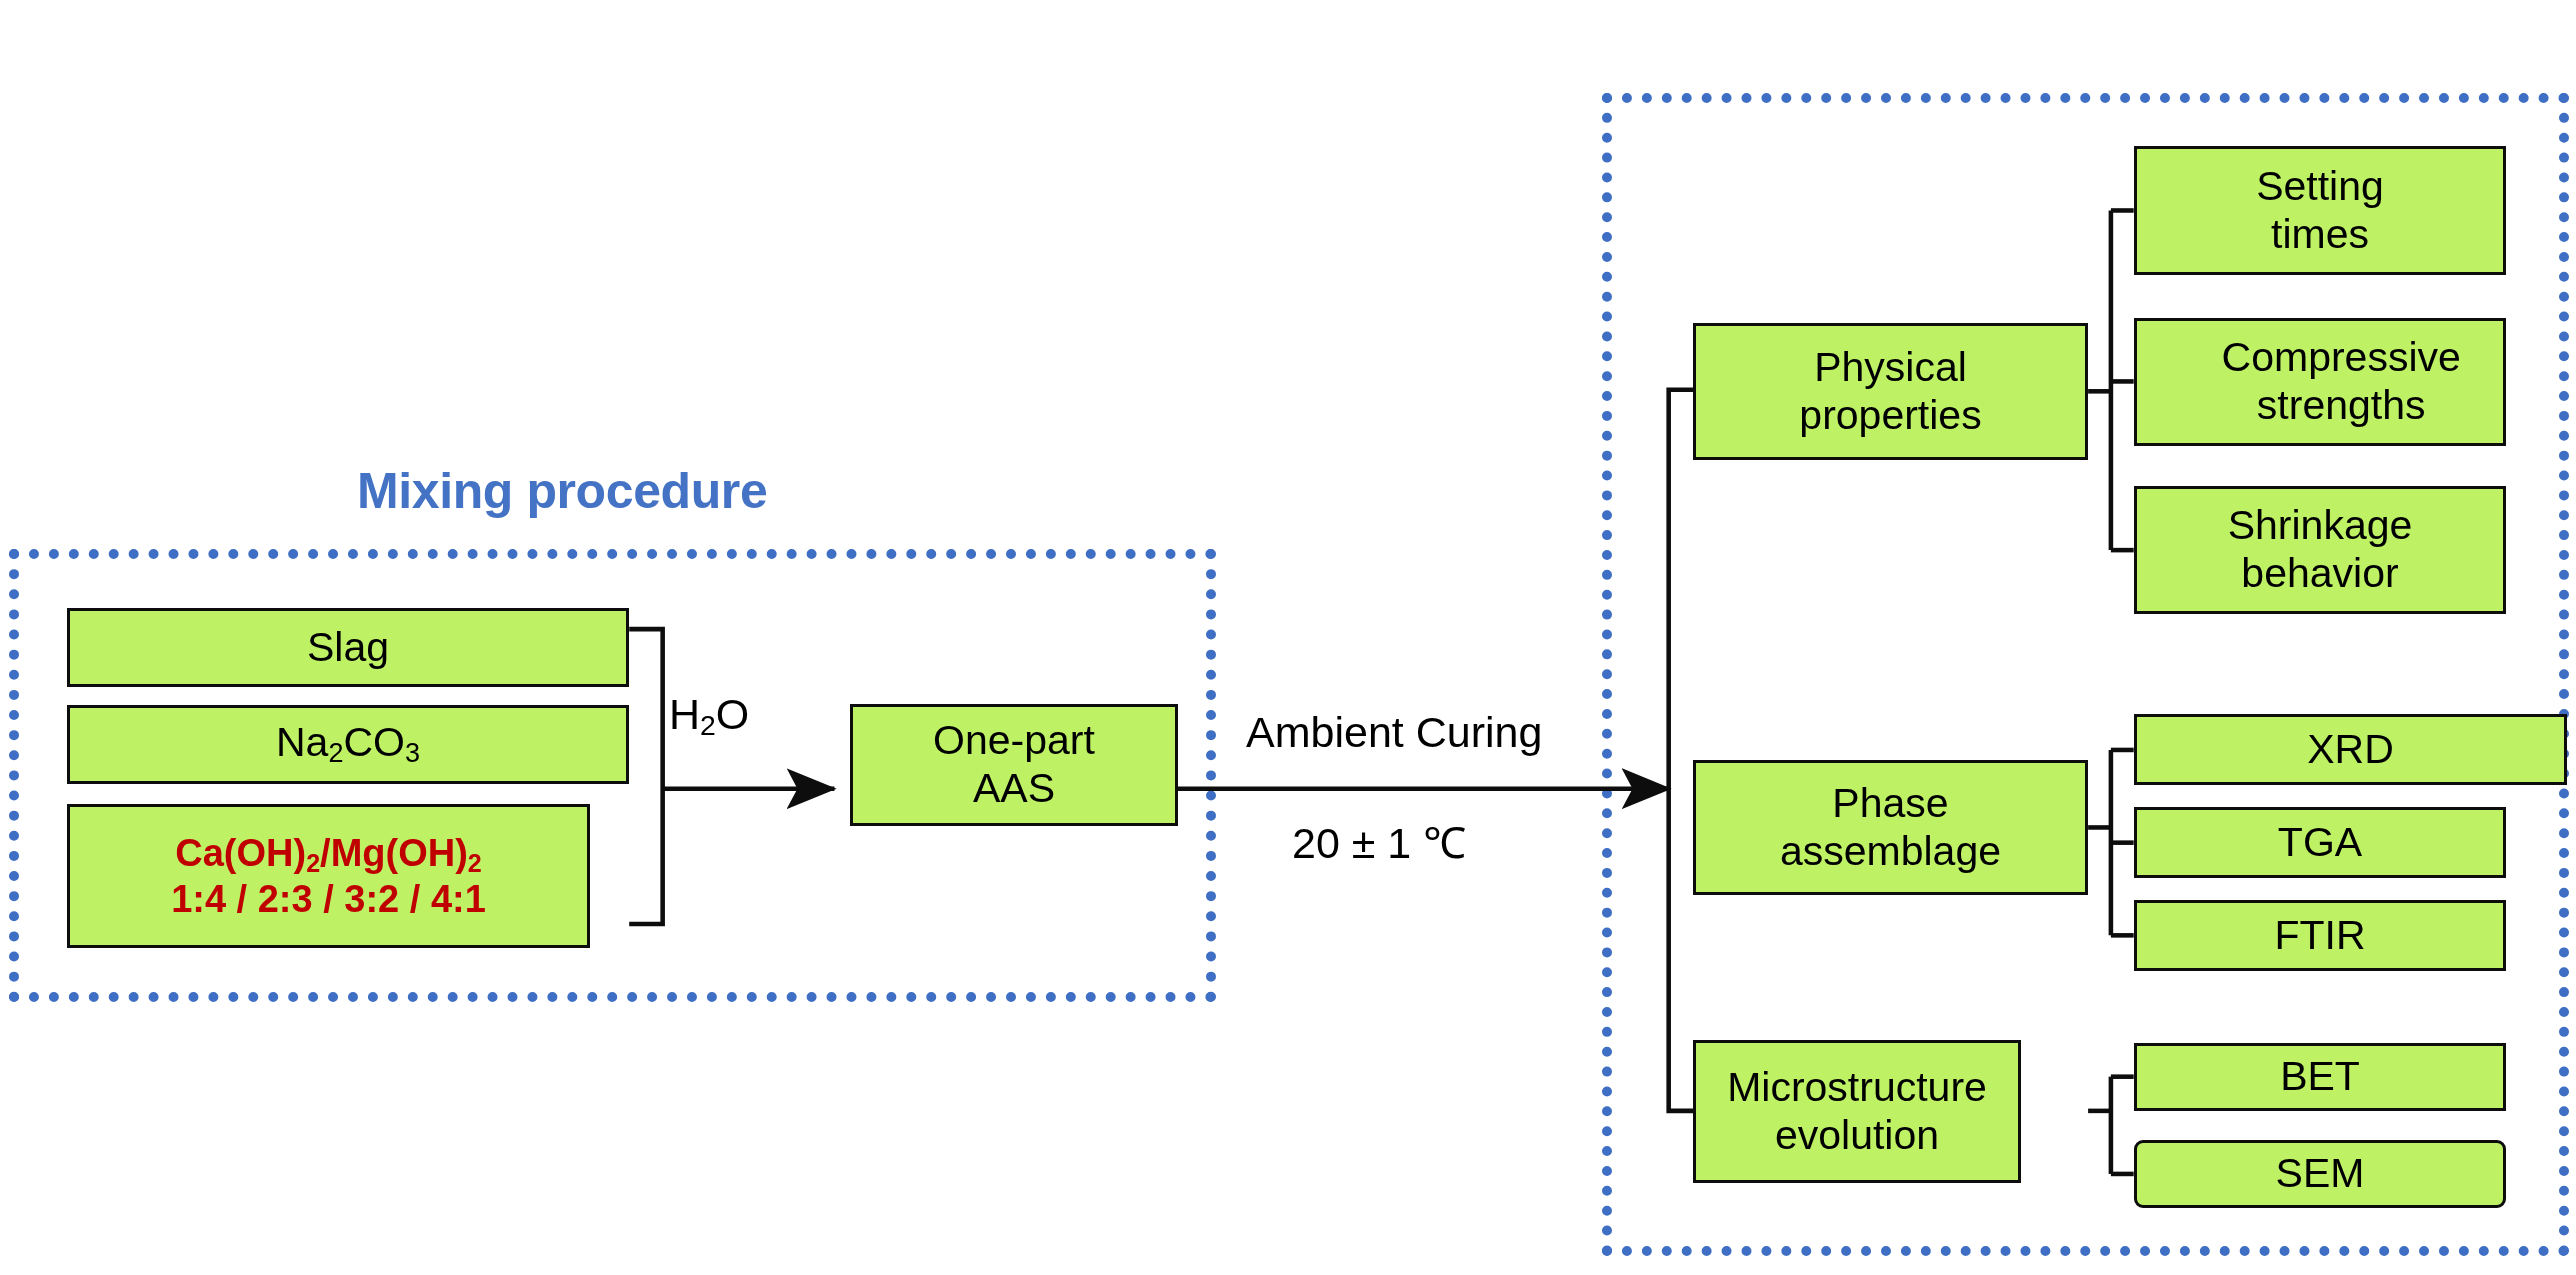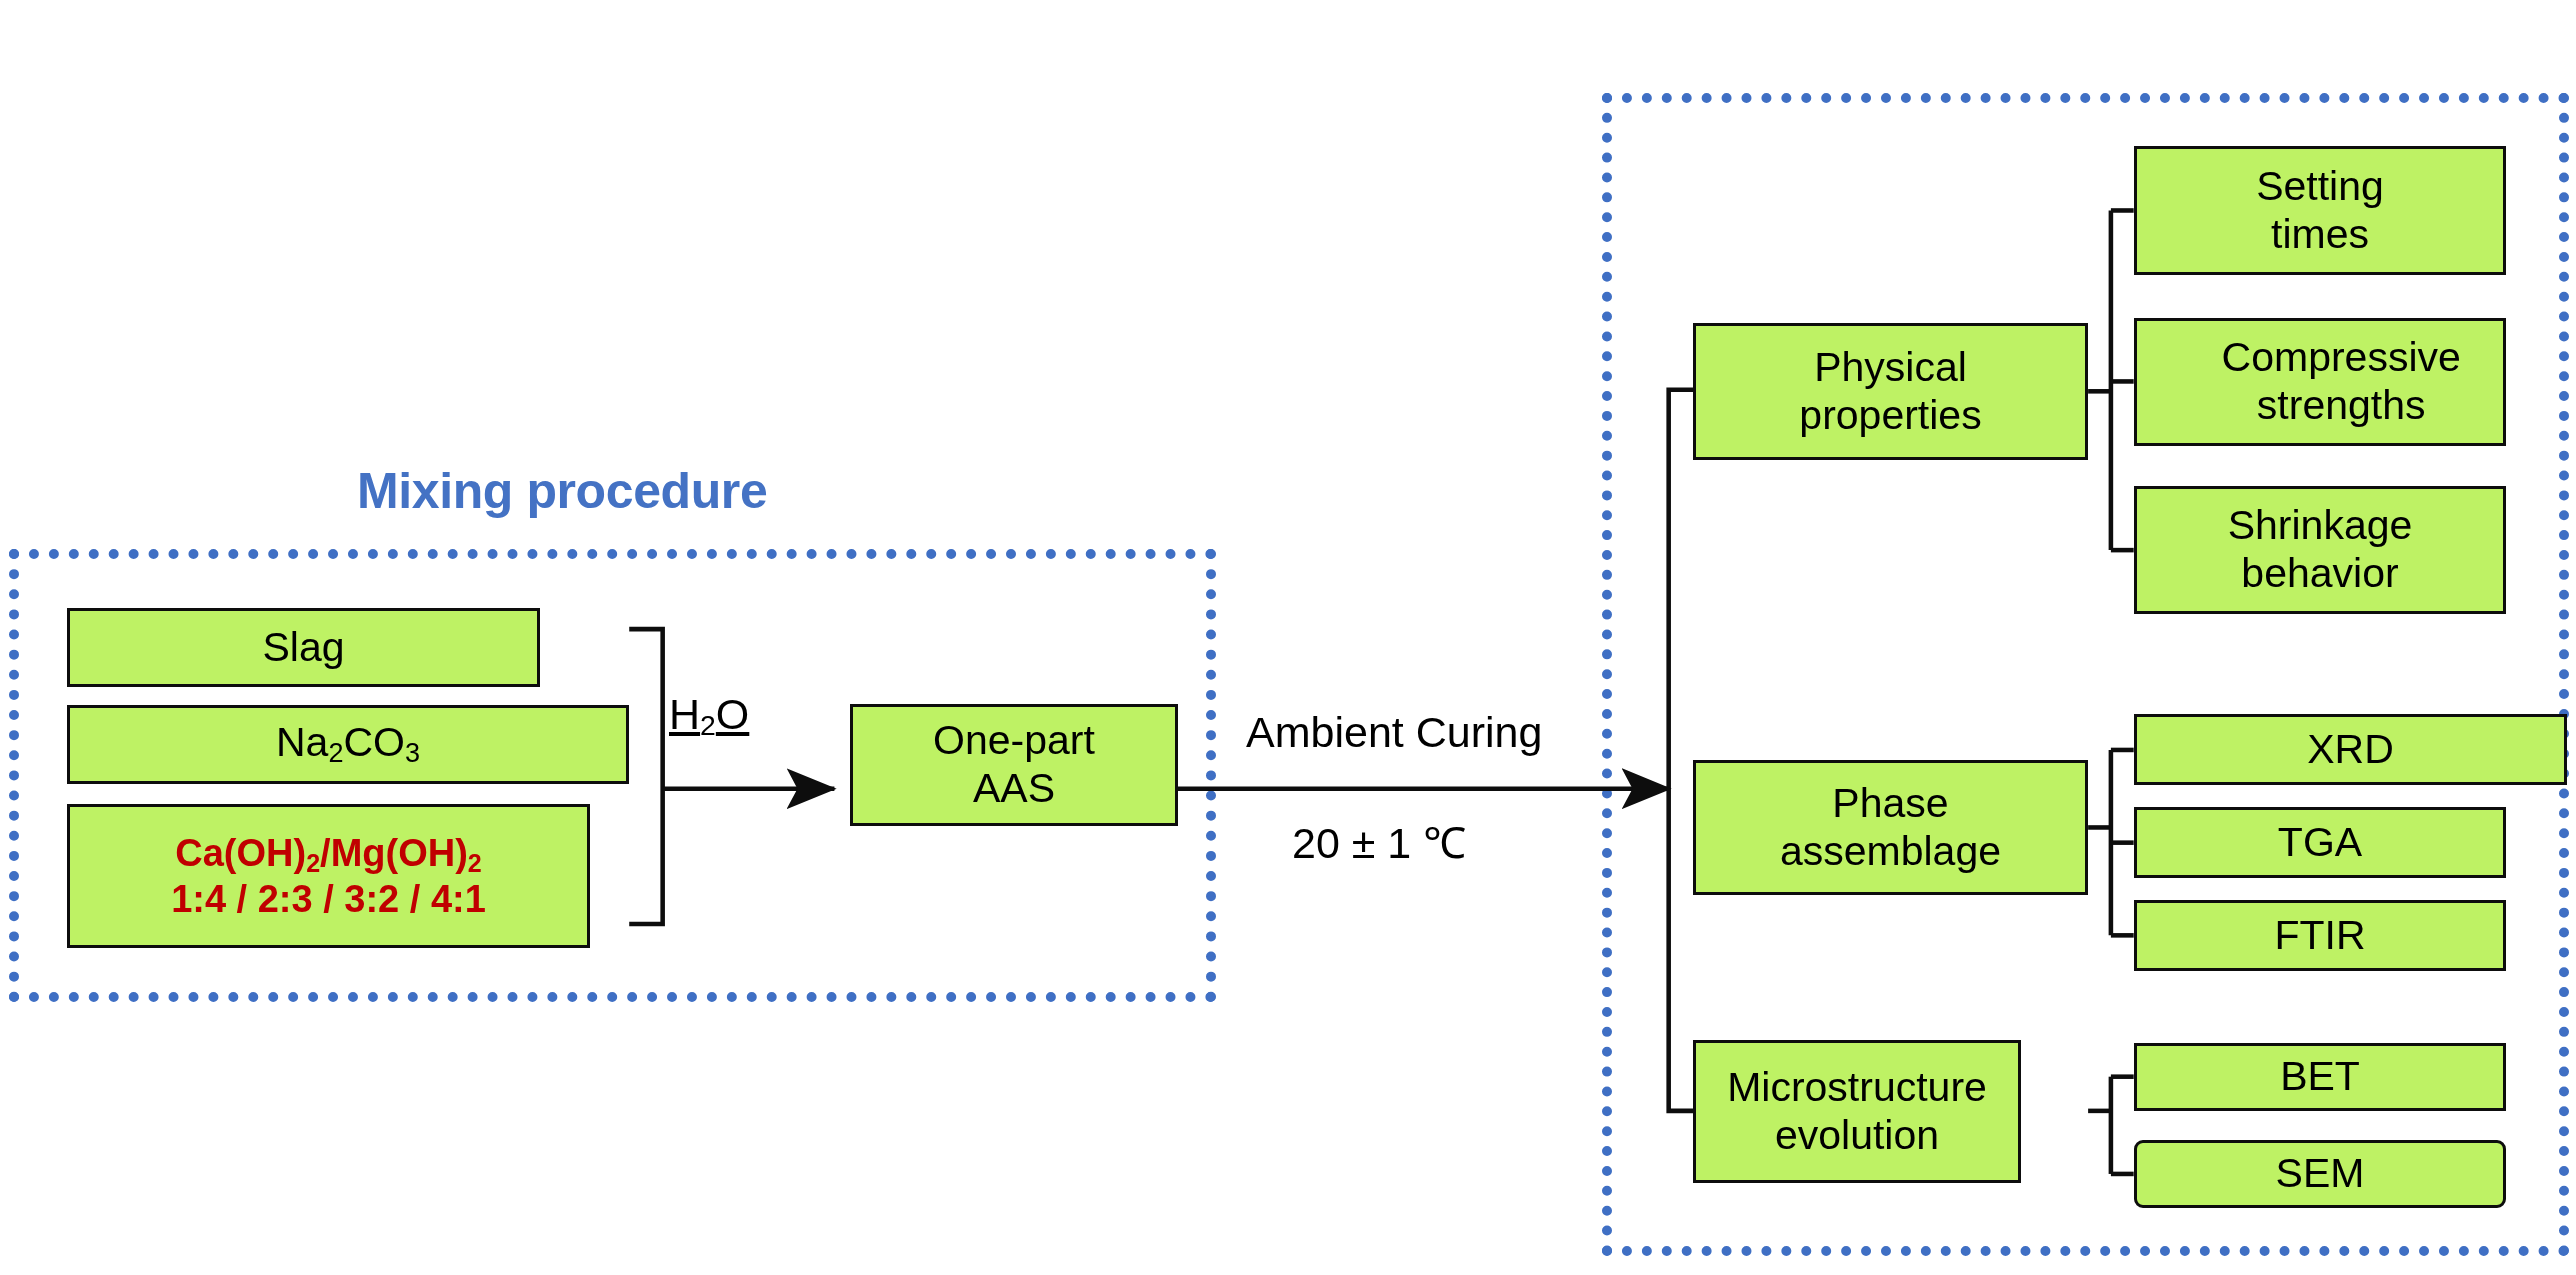--- a/index.html
+++ b/index.html
@@ -69,21 +69,21 @@
     justify-content: center;
     text-align: center;
     color: #000000;
     font-family: "Liberation Sans", sans-serif;
     line-height: 1.16;
     padding: 0 4.6px;
   }
   .box .txt { display: block; }
 
   
-  #box-slag      { left: 67px;  top: 608px;  width: 473px; height: 79px; font-size: 41px; }
+  #box-slag      { left: 67px;  top: 608px;  width: 562px; height: 79px; font-size: 41px; }
   #box-na2co3    { left: 67px;  top: 705px;  width: 562px; height: 79px; font-size: 41px; }
   #box-hydroxide { left: 67px;  top: 804px; width: 523px; height: 144px; font-size: 38px;
                    font-weight: bold; color: #C00000; }
 
   #box-onepart   { left: 850px; top: 704px; width: 328px; height: 122px; font-size: 41px; }
 
   
   #box-physical  { left: 1693px; top: 323px;  width: 395px; height: 137px; font-size: 41px; }
   #box-phase     { left: 1693px; top: 760px; width: 395px; height: 135px; font-size: 41px; }
   #box-micro     { left: 1693px; top: 1040px; width: 328px; height: 143px; font-size: 41px; }
@@ -101,21 +101,21 @@
   #leaf-sem      { left: 2134px; top: 1140px; width: 372px; height: 68px;  font-size: 41px; border-radius: 9px; }
 
   
   .edge-label {
     position: absolute;
     color: #000000;
     font-family: "Liberation Sans", sans-serif;
     white-space: nowrap;
   }
   #label-h2o {
-    left: 669px; top: 690px; font-size: 43px; text-decoration: underline;
+    left: 669px; top: 690px; font-size: 43px;
   }
   #label-curing {
     left: 1246px; top: 708px; font-size: 43px;
   }
   #label-temp {
     left: 1292px; top: 812px; font-size: 43px;
   }
   sub { font-size: 0.66em; vertical-align: -0.22em; }
 
   

